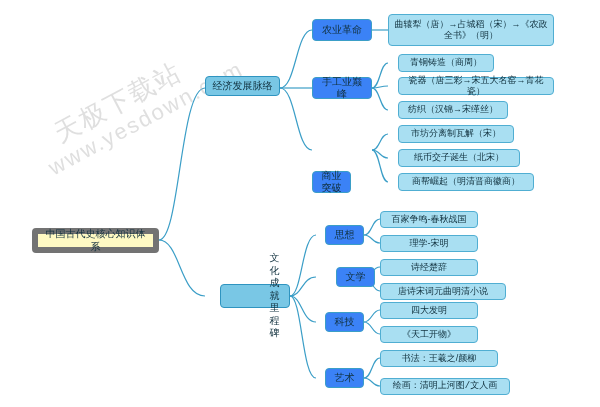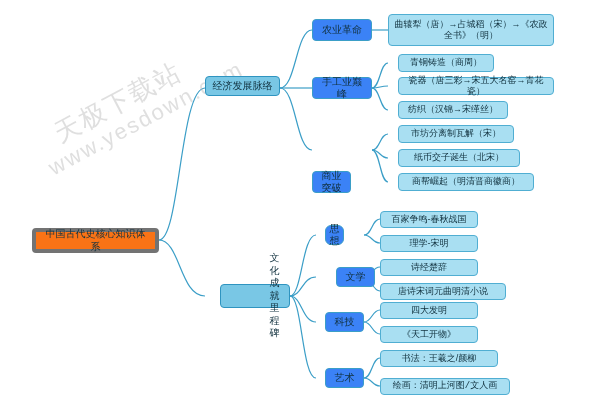--- a/index.html
+++ b/index.html
@@ -50,22 +50,22 @@
     border-radius: 4px;
     display: flex;
     align-items: center;
     justify-content: center;
     text-align: center;
     line-height: 1.25;
     padding: 2px 5px;
     white-space: pre-line;
   }
   .lvl0 {
-    background: #f97316;
-    border: 4px solid #737373;
+    background: #fef9c3;
+    border: 6px solid #737373;
     color: #14323f;
     font-size: 10px;
   }
   .lvl1 {
     background: #79c7e5;
     border: 1px solid #2f94c0;
     color: #10303d;
     font-size: 10px;
   }
   .lvl2 {
@@ -141,21 +141,21 @@
   <div class="node lvl3" style="left:398px; top:77px; width:156px; height:18px;">瓷器（唐三彩→宋五大名窑→青花瓷）</div>
   <div class="node lvl3" style="left:398px; top:101px; width:110px; height:18px;">纺织（汉锦→宋缂丝）</div>
 
   <div class="node lvl2" style="left:312px; top:139px; width:39px; height:22px;margin-top:32px;">商业突破</div>
   <div class="node lvl3" style="left:398px; top:125px; width:116px; height:18px;">市坊分离制瓦解（宋）</div>
   <div class="node lvl3" style="left:398px; top:149px; width:122px; height:18px;">纸币交子诞生（北宋）</div>
   <div class="node lvl3" style="left:398px; top:173px; width:136px; height:18px;">商帮崛起（明清晋商徽商）</div>
 
   <div class="node lvl1" style="left:220px; top:284px; width:70px; height:24px;padding-left:44px;">文化成就里程碑</div>
 
-  <div class="node lvl2" style="left:325px; top:225px; width:19px; height:20px;border-radius:6px;">思想</div>
+  <div class="node lvl2" style="left:325px; top:225px; width:39px; height:20px;">思想</div>
   <div class="node lvl3" style="left:380px; top:211px; width:98px; height:17px;">百家争鸣-春秋战国</div>
   <div class="node lvl3" style="left:380px; top:235px; width:98px; height:17px;">理学-宋明</div>
 
   <div class="node lvl2" style="left:325px; top:267px; width:39px; height:20px;margin-left:11px;">文学</div>
   <div class="node lvl3" style="left:380px; top:259px; width:98px; height:17px;">诗经楚辞</div>
   <div class="node lvl3" style="left:380px; top:283px; width:126px; height:17px;">唐诗宋词元曲明清小说</div>
 
   <div class="node lvl2" style="left:325px; top:312px; width:39px; height:20px;">科技</div>
   <div class="node lvl3" style="left:380px; top:302px; width:98px; height:17px;">四大发明</div>
   <div class="node lvl3" style="left:380px; top:326px; width:98px; height:17px;">《天工开物》</div>

